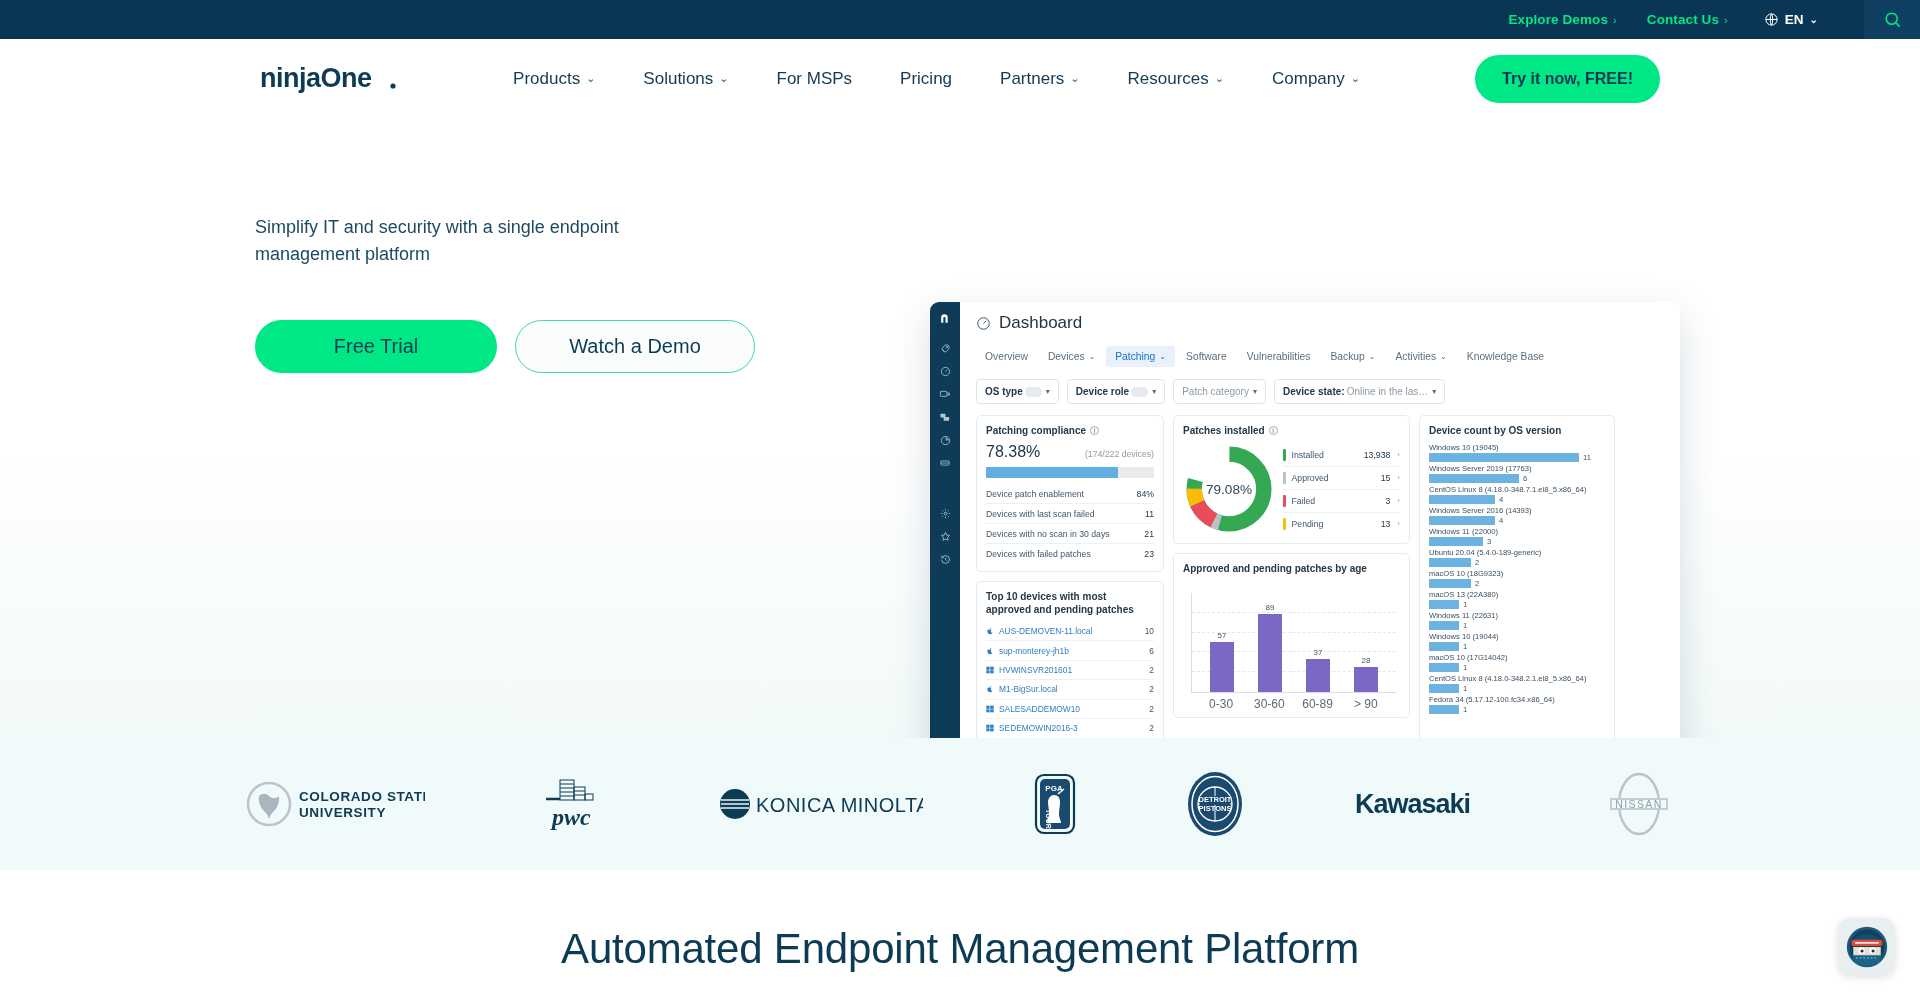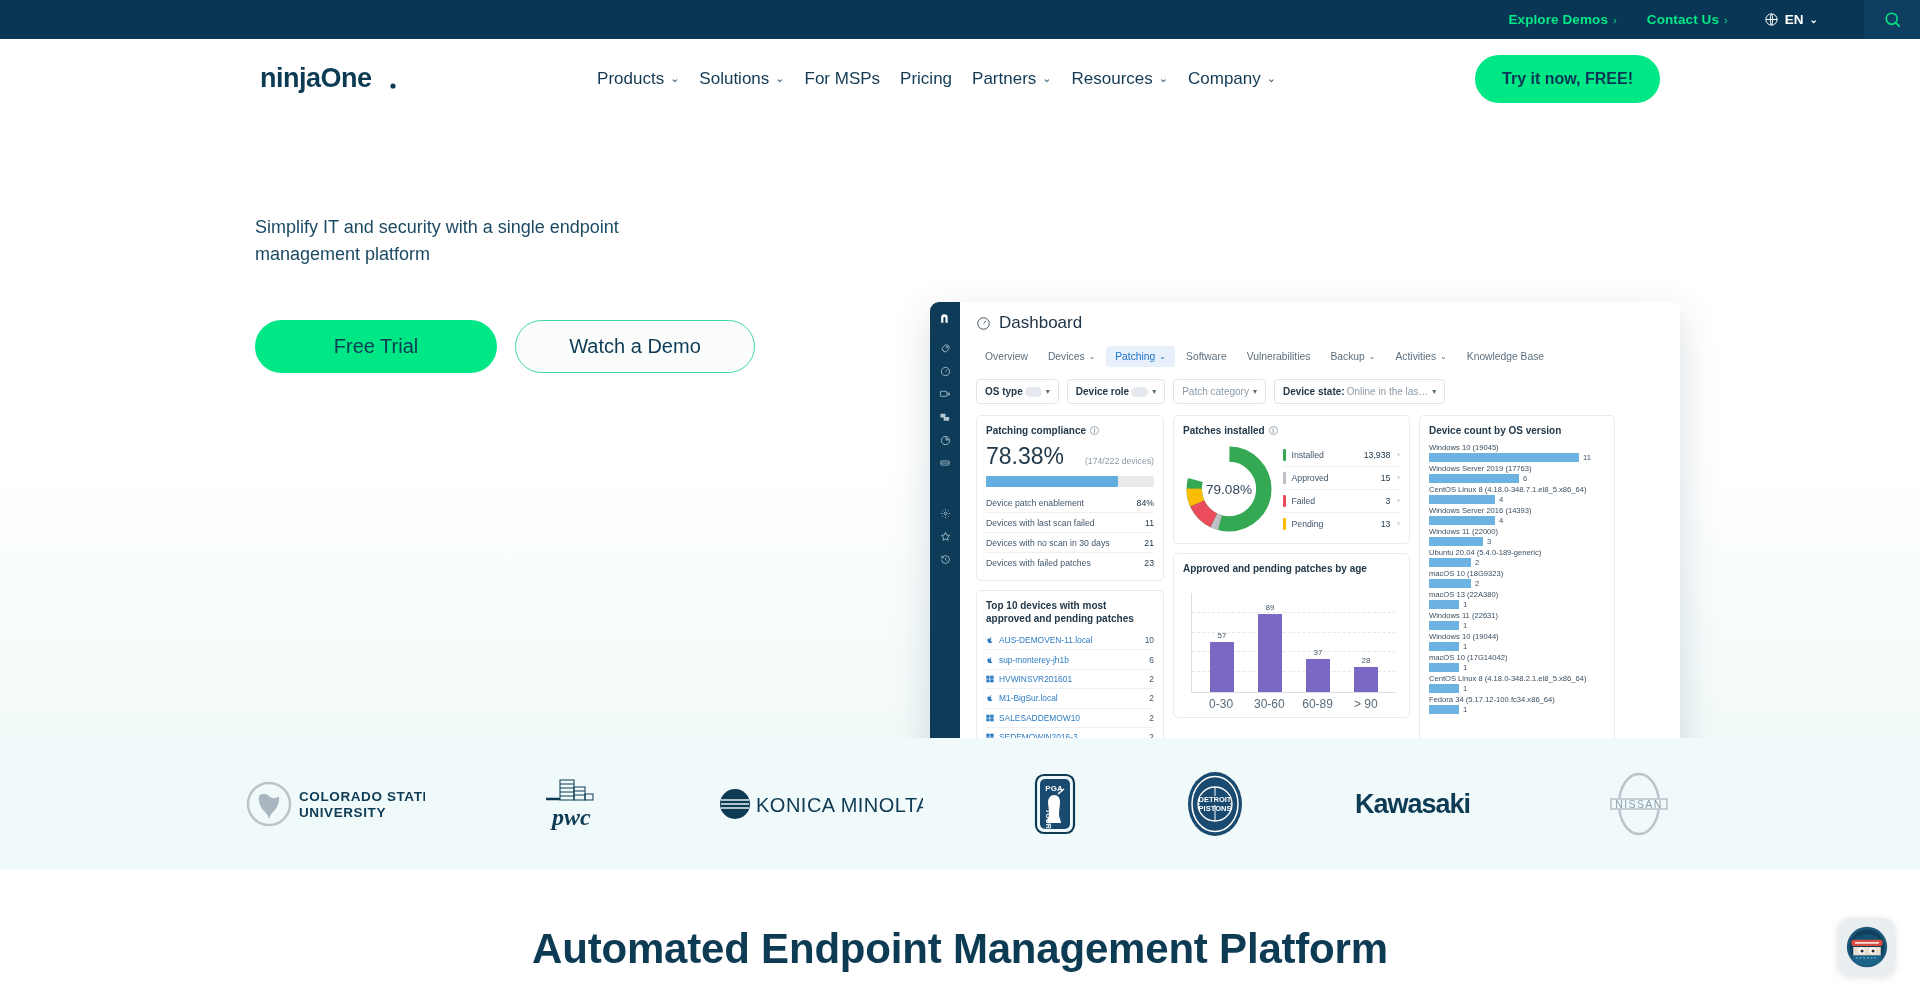--- a/index.html
+++ b/index.html
@@ -36,21 +36,21 @@
   .nav {
     height:79px; background:#fff; display:flex; align-items:center;
     padding:0 0 0 0; position:relative; z-index:5;
   }
   .nav-inner {
     width:1400px; margin:0 auto; display:flex; align-items:center;
     justify-content:space-between; height:79px;
   }
   .logo { display:flex; align-items:flex-start; cursor:pointer; }
   .logo svg { display:block; }
-  .nav-links { display:flex; align-items:center; gap:20px; }
+  .nav-links { display:flex; align-items:center; gap:48px; }
   .nav-item {
     font-size:17px; color:#123a55; font-weight:400; display:flex;
     align-items:center; gap:6px; cursor:pointer; white-space:nowrap;
   }
   .nav-item .chev { font-size:11px; opacity:.9; }
   .cta-nav {
     background:#00e785; color:#0a3655; font-size:16px; font-weight:700;
     border:none; border-radius:28px; padding:15px 27px; cursor:pointer;
     white-space:nowrap;
   }
@@ -133,21 +133,21 @@
   .card-h {
     font-size:10px; font-weight:700; color:#22394a; display:flex;
     align-items:center; gap:4px; margin-bottom:6px; line-height:1.3;
   }
   .info-i {
     width:9px; height:9px; border:1px solid #9fabb4; border-radius:50%;
     font-size:7px; line-height:8px; text-align:center; color:#8d9aa5; flex-shrink:0;
   }
 
   .pc-row { display:flex; align-items:baseline; justify-content:space-between; }
-  .pc-big { font-size:23px; color:#22394a; font-weight:400; }
+  .pc-big { font-size:16px; color:#22394a; font-weight:400; }
   .pc-sub { font-size:8.7px; color:#8d9aa5; }
   .pc-bar { height:11px; background:#e8eaec; border-radius:1px; margin:6px 0 6px; }
   .pc-bar > i { display:block; height:100%; background:#62aee0; border-radius:1px; }
   .pc-list { display:flex; flex-direction:column; }
   .pc-item {
     display:flex; justify-content:space-between; font-size:8.7px;
     color:#41566a; padding:4.5px 0; border-bottom:1px solid #eef1f3;
   }
   .pc-item b { font-weight:400; color:#22394a; }
   .pc-item:last-child { border-bottom:none; }
@@ -201,21 +201,21 @@
     background:#f1fafa; height:132px; display:flex; align-items:center;
     justify-content:center; gap:0px;
   }
   .logos-inner {
     width:1430px; display:flex; align-items:center; justify-content:space-between;
   }
   .logo-cell { display:flex; align-items:center; justify-content:center; height:70px; }
 
   
   .section2 { background:#fff; padding-top:55px; text-align:center; }
-  .section2 h2 { font-size:42px; font-weight:700; color:#0d3b54; letter-spacing:-.2px; }
+  .section2 h2 { font-size:42px; font-weight:400; color:#0d3b54; letter-spacing:-.2px; }
 
   
   .chat {
     position:fixed; right:25px; bottom:18px; width:57px; height:57px;
     border-radius:12px; background:#e9eef1; display:flex; align-items:center;
     justify-content:center; cursor:pointer; box-shadow:0 2px 8px rgba(0,0,0,.13);
   }
 </style>
 </head>
 <body>

